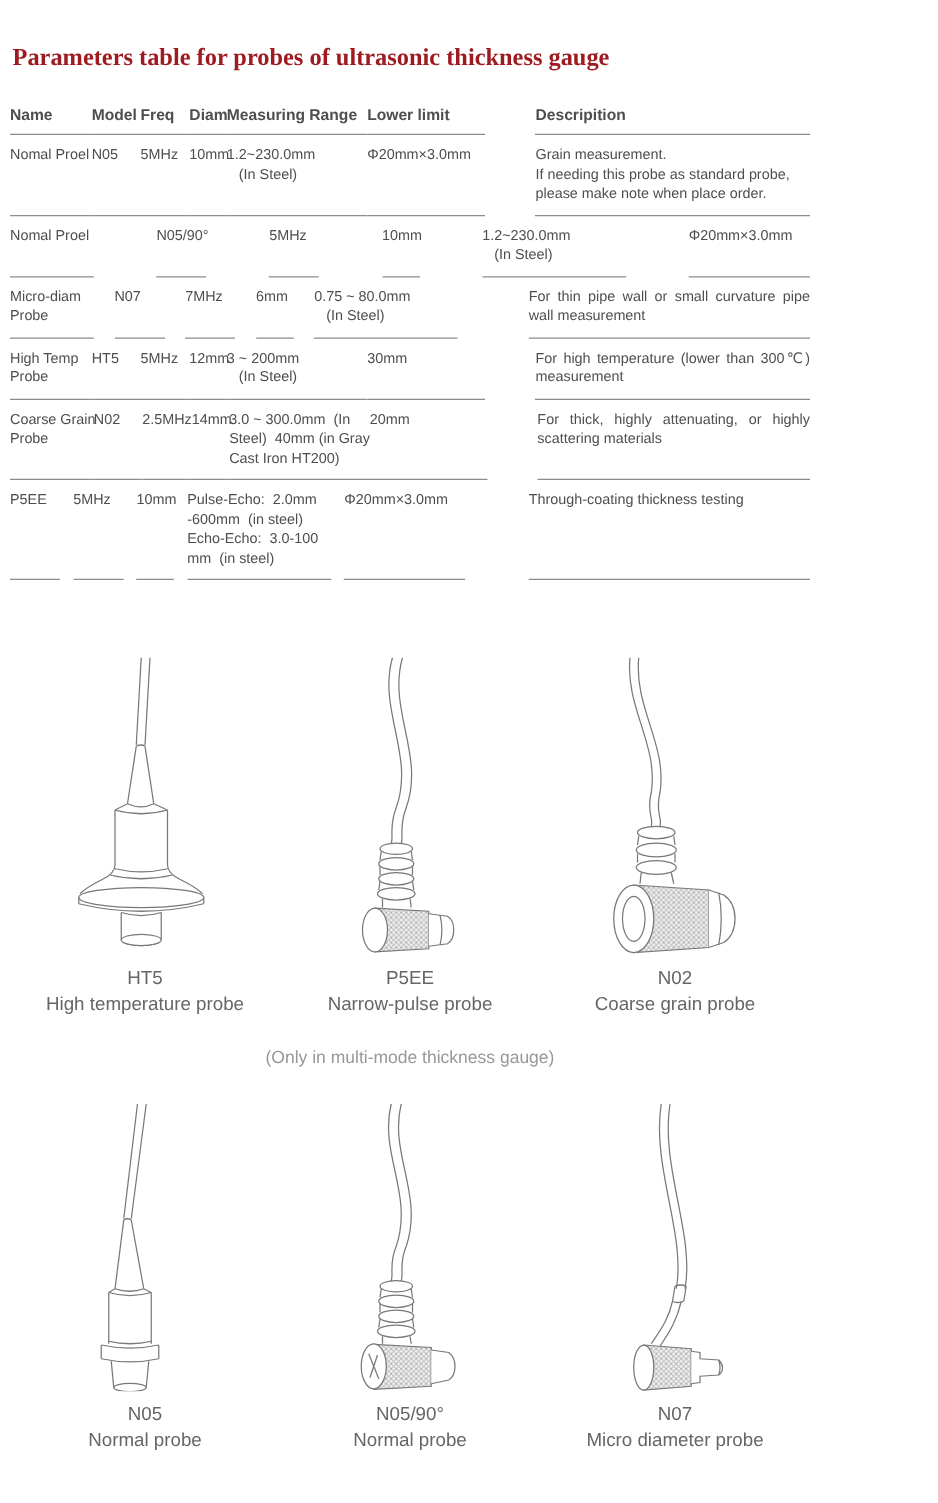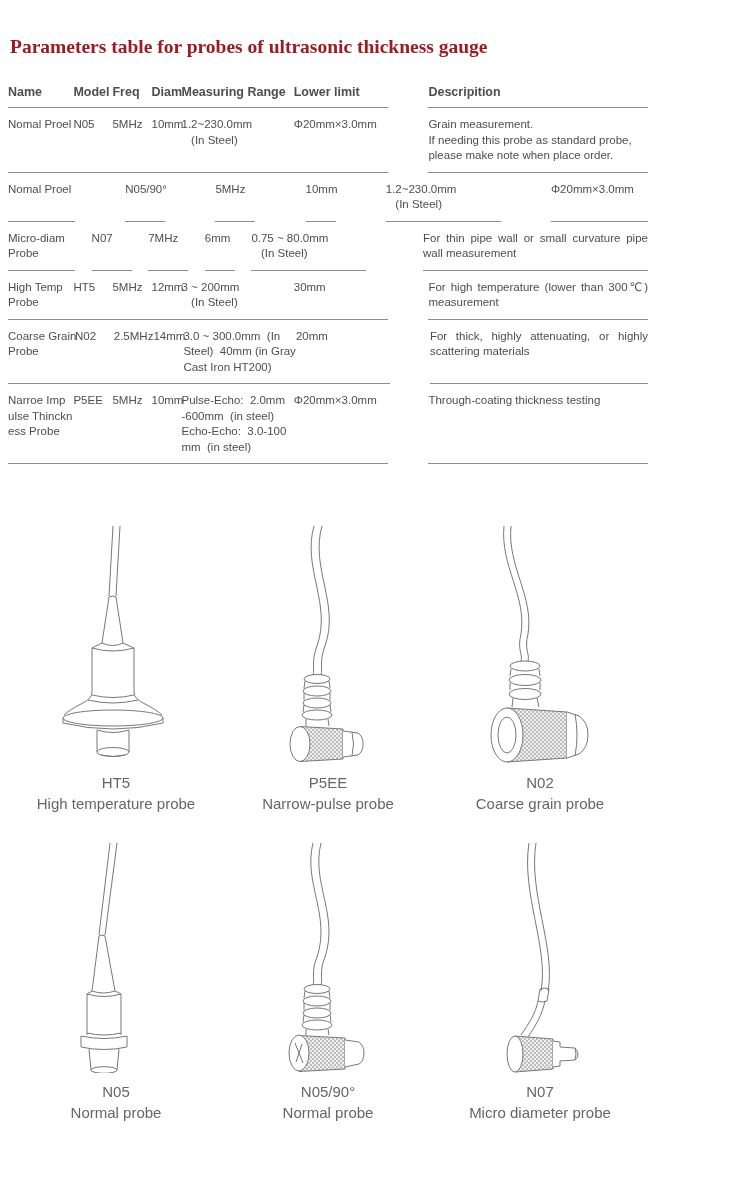--- a/index.html
+++ b/index.html
@@ -119,23 +119,20 @@
       <div class="cell w-freq">2.5MHz</div>
       <div class="cell w-diam">14mm</div>
       <div class="cell w-range">3.0 ~ 300.0mm  (In
 Steel)  40mm (in Gray
 Cast Iron HT200)</div>
       <div class="cell w-lower">20mm</div>
       <div class="cell w-desc">For thick, highly attenuating, or highly scattering materials</div>
     </div>
 
     <div class="trow">
-      <div class="cell w-name">Narroe Imp
-ulse Thinckn
-ess Probe</div>
       <div class="cell w-model">P5EE</div>
       <div class="cell w-freq">5MHz</div>
       <div class="cell w-diam">10mm</div>
       <div class="cell w-range">Pulse-Echo:  2.0mm
 -600mm  (in steel)
 Echo-Echo:  3.0-100
 mm  (in steel)</div>
       <div class="cell w-lower">Φ20mm×3.0mm</div>
       <div class="cell w-desc">Through-coating thickness testing</div>
     </div>
@@ -229,20 +226,21 @@
         <ellipse class="ln" cx="52" cy="209" rx="9" ry="18"></ellipse>
         <path class="fw" d="M112 186 L124 190 Q133 196 133 209 Q133 222 124 228 L112 232"></path>
         <path class="ln" d="M120 188 Q124 209 120 230"></path>
       </svg>
       <figcaption class="fig-model">N02</figcaption>
       <div class="fig-label">Coarse grain probe</div>
     </figure>
 
   </div>
 
+  <div class="caption">(Only in multi-mode thickness gauge)</div>
 
   <div class="figures bottom">
 
     <figure class="fig">
       <svg width="160" height="230" viewBox="0 0 160 230">
         <path class="ln" d="M74 0 L63 92"></path>
           <path class="ln" d="M81 0 L69 92"></path>
         <path class="ln" d="M63 93 Q66 91 69 93"></path>
         <path class="ln" d="M63 93 L56 148"></path>
           <path class="ln" d="M69 93 L79 148"></path>

